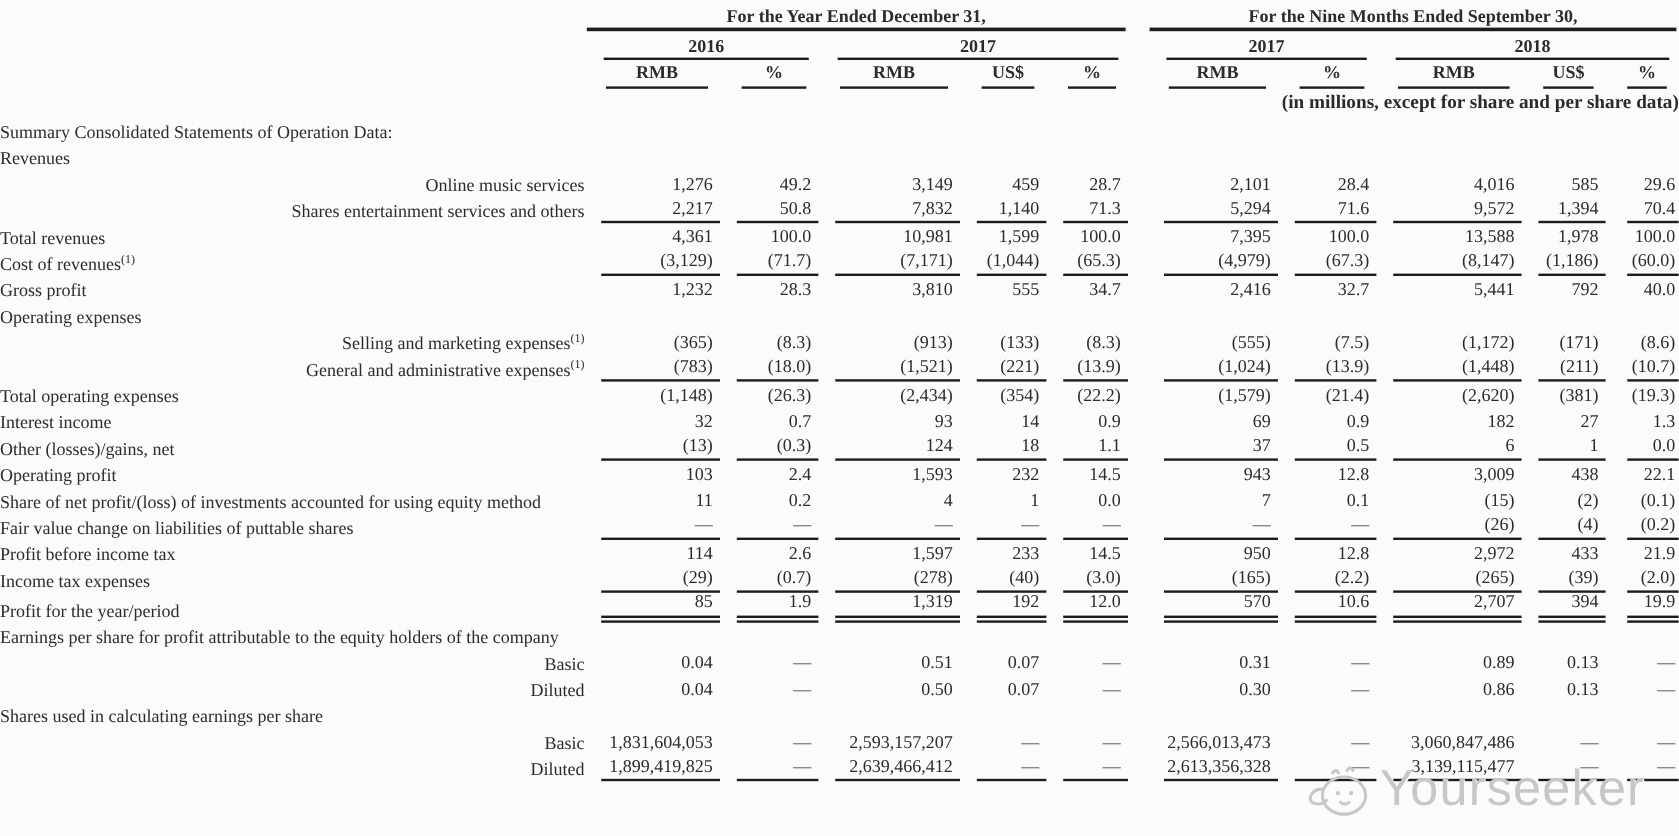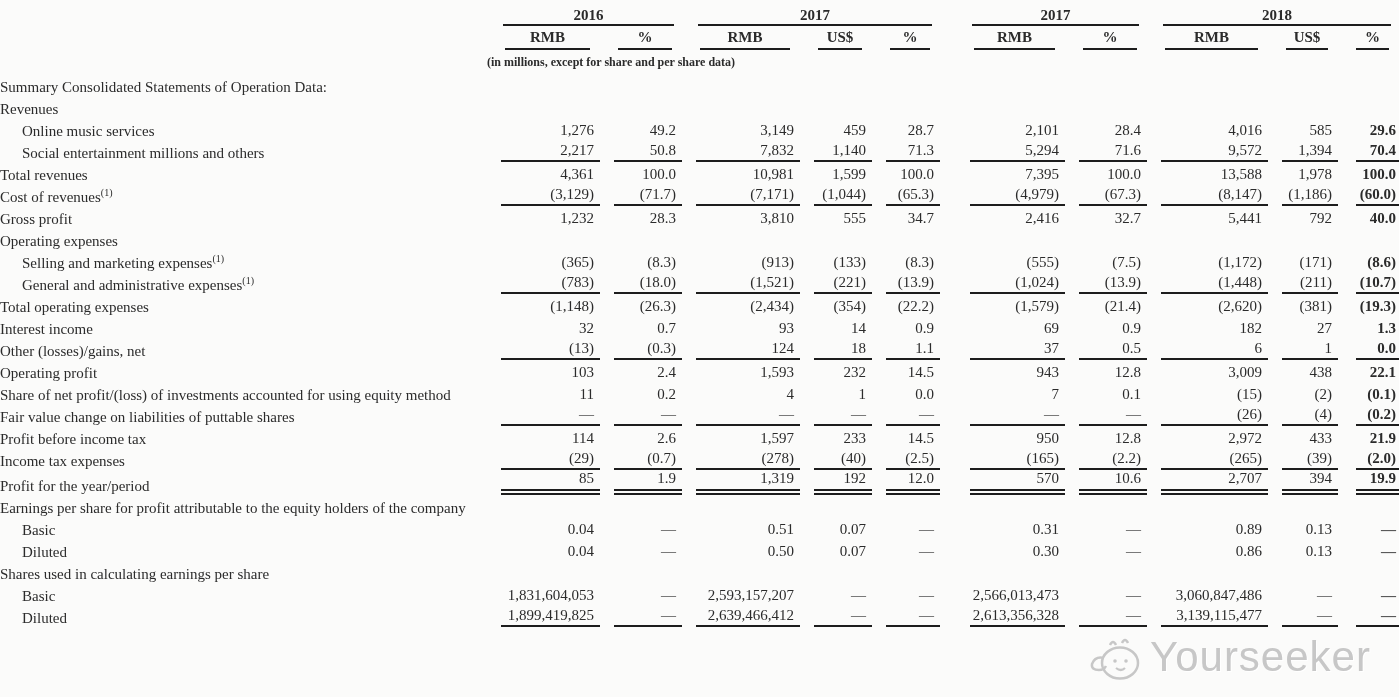--- a/index.html
+++ b/index.html
@@ -7,31 +7,31 @@
     position:relative; width:1399px; height:697px; overflow:hidden;
     background:#fbfbfa; color:#2b2b2b;
     font-family:"Liberation Serif", serif;
   }
   table.fin { border-collapse:collapse; table-layout:fixed; width:1399px; }
   th, td { padding:0; margin:0; font-weight:normal; vertical-align:bottom; }
   thead th { font-weight:bold; font-size:15px; }
   .gu { border-bottom:3px solid #1d1d1d; text-align:center; margin:0 2px; padding:2px 0 0 0; white-space:nowrap; }
   .yu { border-bottom:2px solid #1d1d1d; text-align:center; margin:0 8px 0 16px; padding-top:2px; }
   .cu { border-bottom:2px solid #1d1d1d; text-align:center; margin:0 10px 0 18px; padding:1px 0 2px 0; }
-  tr.units th { text-align:left; font-size:12px; height:18px; vertical-align:middle; }
+  tr.units th { text-align:right; font-size:16px; height:18px; vertical-align:middle; }
   thead tr { height:24px; }
   thead tr:first-child { height:26px; }
 
   tbody td { height:22px; font-size:15px; }
   tbody tr.b { font-weight:bold; }
   td.lbl { padding-left:22px; text-indent:-22px; line-height:1.12; }
-  td.lbl.ind { text-indent:0; }
+  td.lbl.ind { text-indent:0;text-align:right; }
   td.v { text-align:right; }
   td.v .u { margin-left:14px; padding:0 6px 1px 0; white-space:nowrap; }
-  td.v:last-child .u { padding-right:3px; margin-left:18px;font-weight:bold; }
+  td.v:last-child .u { padding-right:3px; margin-left:18px; }
   td.v.rs .u { border-bottom:2px solid #1d1d1d; }
   td.v.rd .u { border-bottom:6px double #1d1d1d; padding-bottom:2px; }
   .dash { color:#4c4c4c; }
   sup { font-size:10px; line-height:0; }
 
   .watermark {
     position:absolute; left:1082px; top:628px; display:flex; align-items:center;
     pointer-events:none; font-family:"Liberation Sans", sans-serif;
     color:#c7c7c7; font-size:42px; letter-spacing:1px;
     text-shadow:1px 1px 0 #ffffff;
@@ -53,20 +53,30 @@
       <col style="width:16px">
       <col style="width:109px">
         <col style="width:82px">
         <col style="width:121px">
       <col style="width:70px">
         <col style="width:61px">
     </colgroup>
     <thead>
       <tr>
         <th></th>
+        <th colspan="5">
+            <div class="gu">For the Year Ended December 31,</div>
+          </th>
+        <th></th>
+        <th colspan="5">
+            <div class="gu">For the Nine Months Ended September 30,</div>
+          </th>
+      </tr>
+      <tr>
+        <th></th>
         <th colspan="2">
             <div class="yu">2016</div>
           </th>
         <th colspan="3">
             <div class="yu">2017</div>
           </th>
         <th></th>
         <th colspan="2">
             <div class="yu">2017</div>
           </th>
@@ -210,21 +220,21 @@
             <div class="u">4,016</div>
           </td>
           <td class="v">
             <div class="u">585</div>
           </td>
           <td class="v">
             <div class="u">29.6</div>
           </td>
         </tr>
         <tr>
-          <td class="lbl ind">Social entertainment millions and others</td>
+          <td class="lbl ind">Shares entertainment services and others</td>
           <td class="v rs">
             <div class="u">2,217</div>
           </td>
           <td class="v rs">
             <div class="u">50.8</div>
           </td>
           <td class="v rs">
             <div class="u">7,832</div>
           </td>
           <td class="v rs">
@@ -700,21 +710,21 @@
           <td class="v rs">
             <div class="u">(0.7)</div>
           </td>
           <td class="v rs">
             <div class="u">(278)</div>
           </td>
           <td class="v rs">
             <div class="u">(40)</div>
           </td>
           <td class="v rs">
-            <div class="u">(2.5)</div>
+            <div class="u">(3.0)</div>
           </td>
           <td></td>
           <td class="v rs">
             <div class="u">(165)</div>
           </td>
           <td class="v rs">
             <div class="u">(2.2)</div>
           </td>
           <td class="v rs">
             <div class="u">(265)</div>

